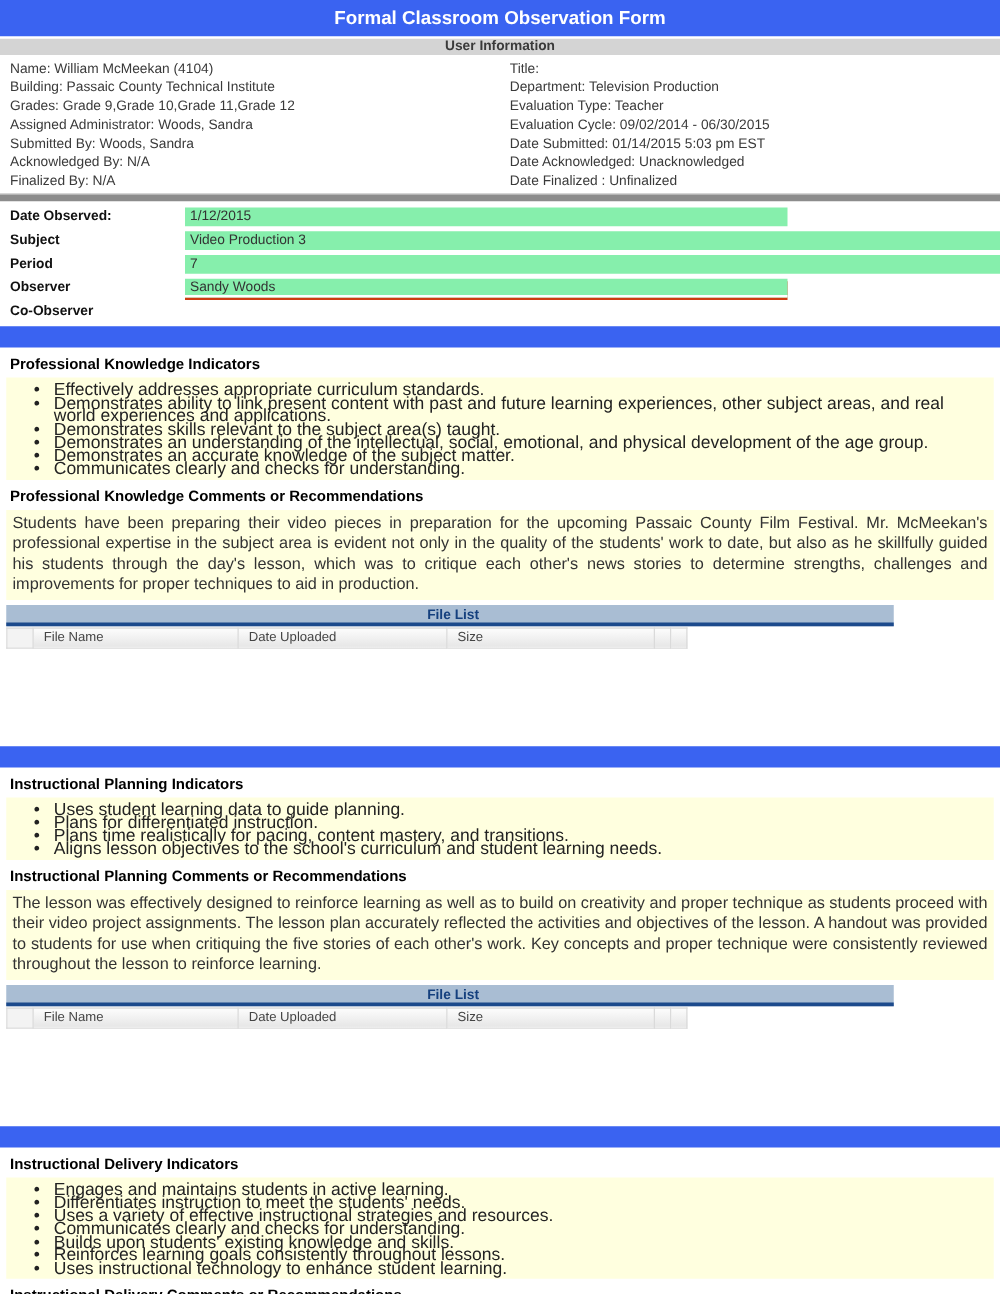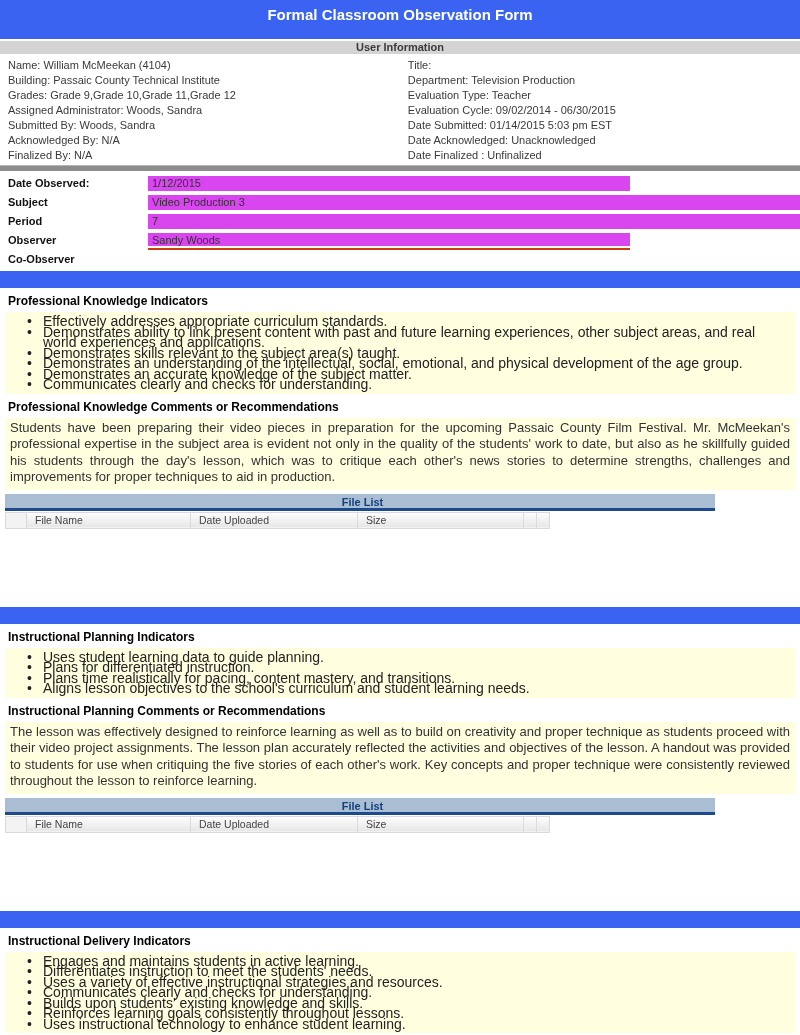--- a/index.html
+++ b/index.html
@@ -1,35 +1,35 @@
 <!DOCTYPE html>
 <html><head>
 <meta charset="utf-8">
 <style>
   html,body { margin:0; padding:0; background:#fff; }
   body { width:800px; font-family:"Liberation Sans", sans-serif; -webkit-font-smoothing:antialiased; }
 
-  .titlebar { height:39px; line-height:30px; background:#3A63F1; color:#fff;
+  .titlebar { height:29px; line-height:30px; background:#3A63F1; color:#fff;
               font-weight:bold; font-size:15px; text-align:center; }
   .userbar  { height:13px; line-height:13px; background:#D4D4D4; color:#3A3A3A;
               font-weight:bold; font-size:11px; text-align:center; margin-top:2px; }
 
   .userinfo { display:flex; padding:4px 8px 2px; }
   .userinfo .col { flex:0 0 51%; }
   .userinfo .col.right { flex:1; }
   .ui-item { font-size:11px; font-weight:normal; color:#3A3A3A; line-height:15px;
              white-space:nowrap; overflow:hidden; }
 
   .graybar { height:5px; background:#8C8C8C; border-top:1px solid #B5B5B5; }
 
   .obsfields { padding:5px 0 0; }
   .frow { display:flex; align-items:flex-start; margin-bottom:4px;gap:28px; }
   .flabel { width:120px; padding-left:8px; font-size:11px; font-weight:bold;
             color:#111; line-height:15px; flex:0 0 auto; box-sizing:border-box; }
-  .finput { height:15px; line-height:15px; background:#d946ef; font-size:11px;
+  .finput { height:15px; line-height:15px; background:#86efac; font-size:11px;
             color:#333; padding-left:4px; box-sizing:border-box; }
   .finput.half { width:482px; }
   .finput.full { width:663px; }
   .finput.none { width:482px; background:transparent; }
   .finput.underlined { border-bottom:2px solid #fff; box-shadow:0 2px 0 #CE3C10; }
 
   .bluebar { height:17px; background:#3A63F1; }
 
   .shead { font-size:12px; font-weight:bold; color:#000; margin:6px 8px 4px; }
 

